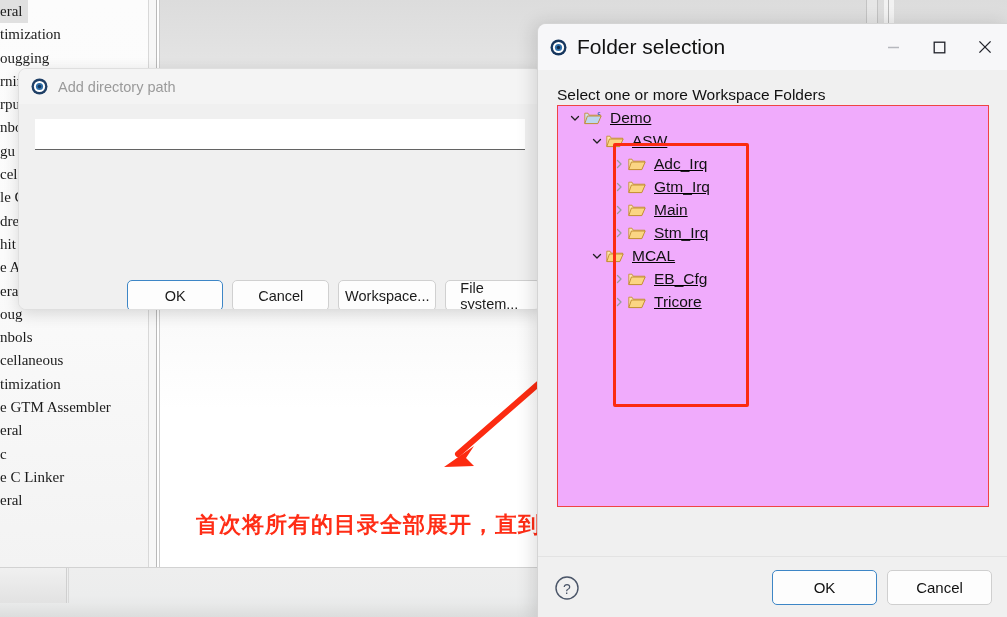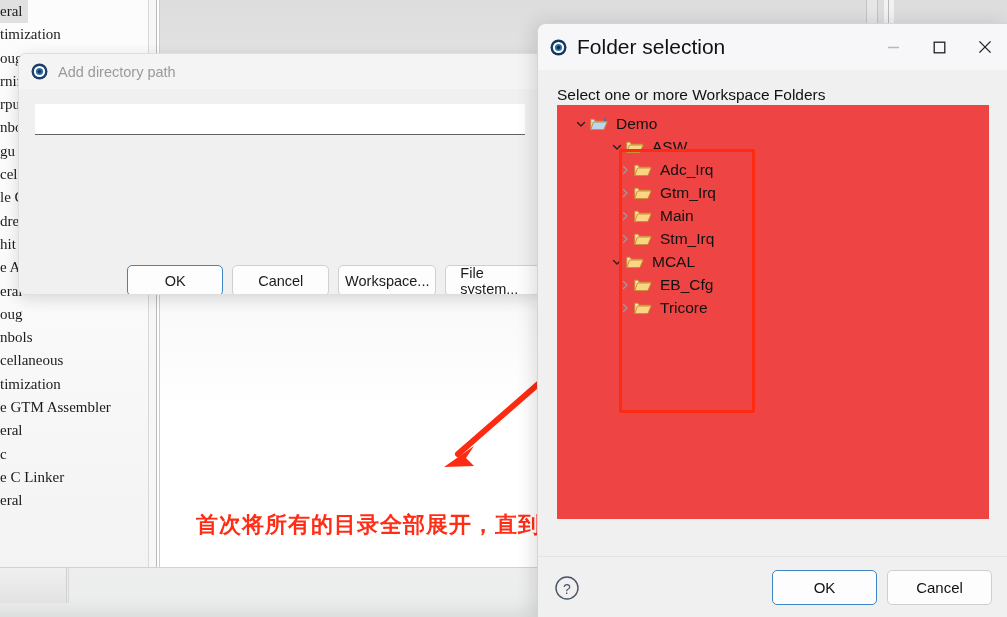--- a/index.html
+++ b/index.html
@@ -59,21 +59,21 @@
   .annot-text{
     position:absolute;left:196px;top:510px;
     font-family:"DejaVu Sans","Liberation Sans",sans-serif;
     font-size:22px;font-weight:600;color:#ff2d16;letter-spacing:1px;
     white-space:nowrap;
   }
   .annot-arrow{position:absolute;left:430px;top:350px;width:150px;height:130px;pointer-events:none;}
 
   
   #add-dir-dialog{
-    position:absolute;left:18px;top:53px;width:522px;height:240px;
+    position:absolute;left:18px;top:68px;width:522px;height:240px;
     background:#f0f0f0;
     border:1px solid #dfdfdf;
     border-radius:8px;
     box-shadow:0 4px 16px rgba(0,0,0,.14);
     overflow:hidden;
   }
   #add-dir-titlebar{
     height:35px;background:#f4f4f4;display:flex;align-items:center;padding-left:12px;
     border-bottom:1px solid #f0f0f0;
   }
@@ -114,29 +114,29 @@
   #folder-titlebar{
     height:46px;background:#f7f7f9;display:flex;align-items:center;padding-left:12px;
   }
   #folder-title{font-size:21px;color:#111;}
   .winbtns{margin-left:auto;display:flex;height:46px;}
   .winbtn{width:46px;height:46px;display:flex;align-items:center;justify-content:center;cursor:default;}
   .winbtn svg{display:block;}
   #folder-body{padding:0 19px;background:#f0f0f0;height:486px;position:relative;}
   #folder-prompt{font-size:15.5px;color:#111;padding-top:16px;padding-bottom:1px;}
   #folder-tree{
-    background:#ef4444;border:7px solid #ef4444;height:400px;overflow:hidden;position:relative;
+    background:#f0abfc;border:1px solid #ef4444;height:400px;overflow:hidden;position:relative;text-decoration:underline;
   }
   .tree-row{height:23px;display:flex;align-items:center;white-space:nowrap;}
   .tw{width:18px;flex:0 0 18px;display:flex;align-items:center;justify-content:center;}
   .tw svg{display:block;}
   .folder-ico{width:20px;flex:0 0 20px;margin-right:6px;display:flex;align-items:center;}
   .tree-label{font-size:15.5px;color:#111;line-height:1;}
   .indent-0{padding-left:8px;}
-  .indent-1{padding-left:44px;}
+  .indent-1{padding-left:30px;}
   .indent-2{padding-left:52px;}
   #redbox{
     position:absolute;left:55px;top:37px;width:130px;height:258px;
     border:3px solid #fc2b11;border-radius:2px;pointer-events:none;
   }
   #folder-footer{
     position:absolute;left:0;bottom:0;width:470px;height:62px;
     background:#f0f0f0;border-top:1px solid #e3e3e3;
     display:flex;align-items:center;padding:0 16px;box-sizing:border-box;
   }

